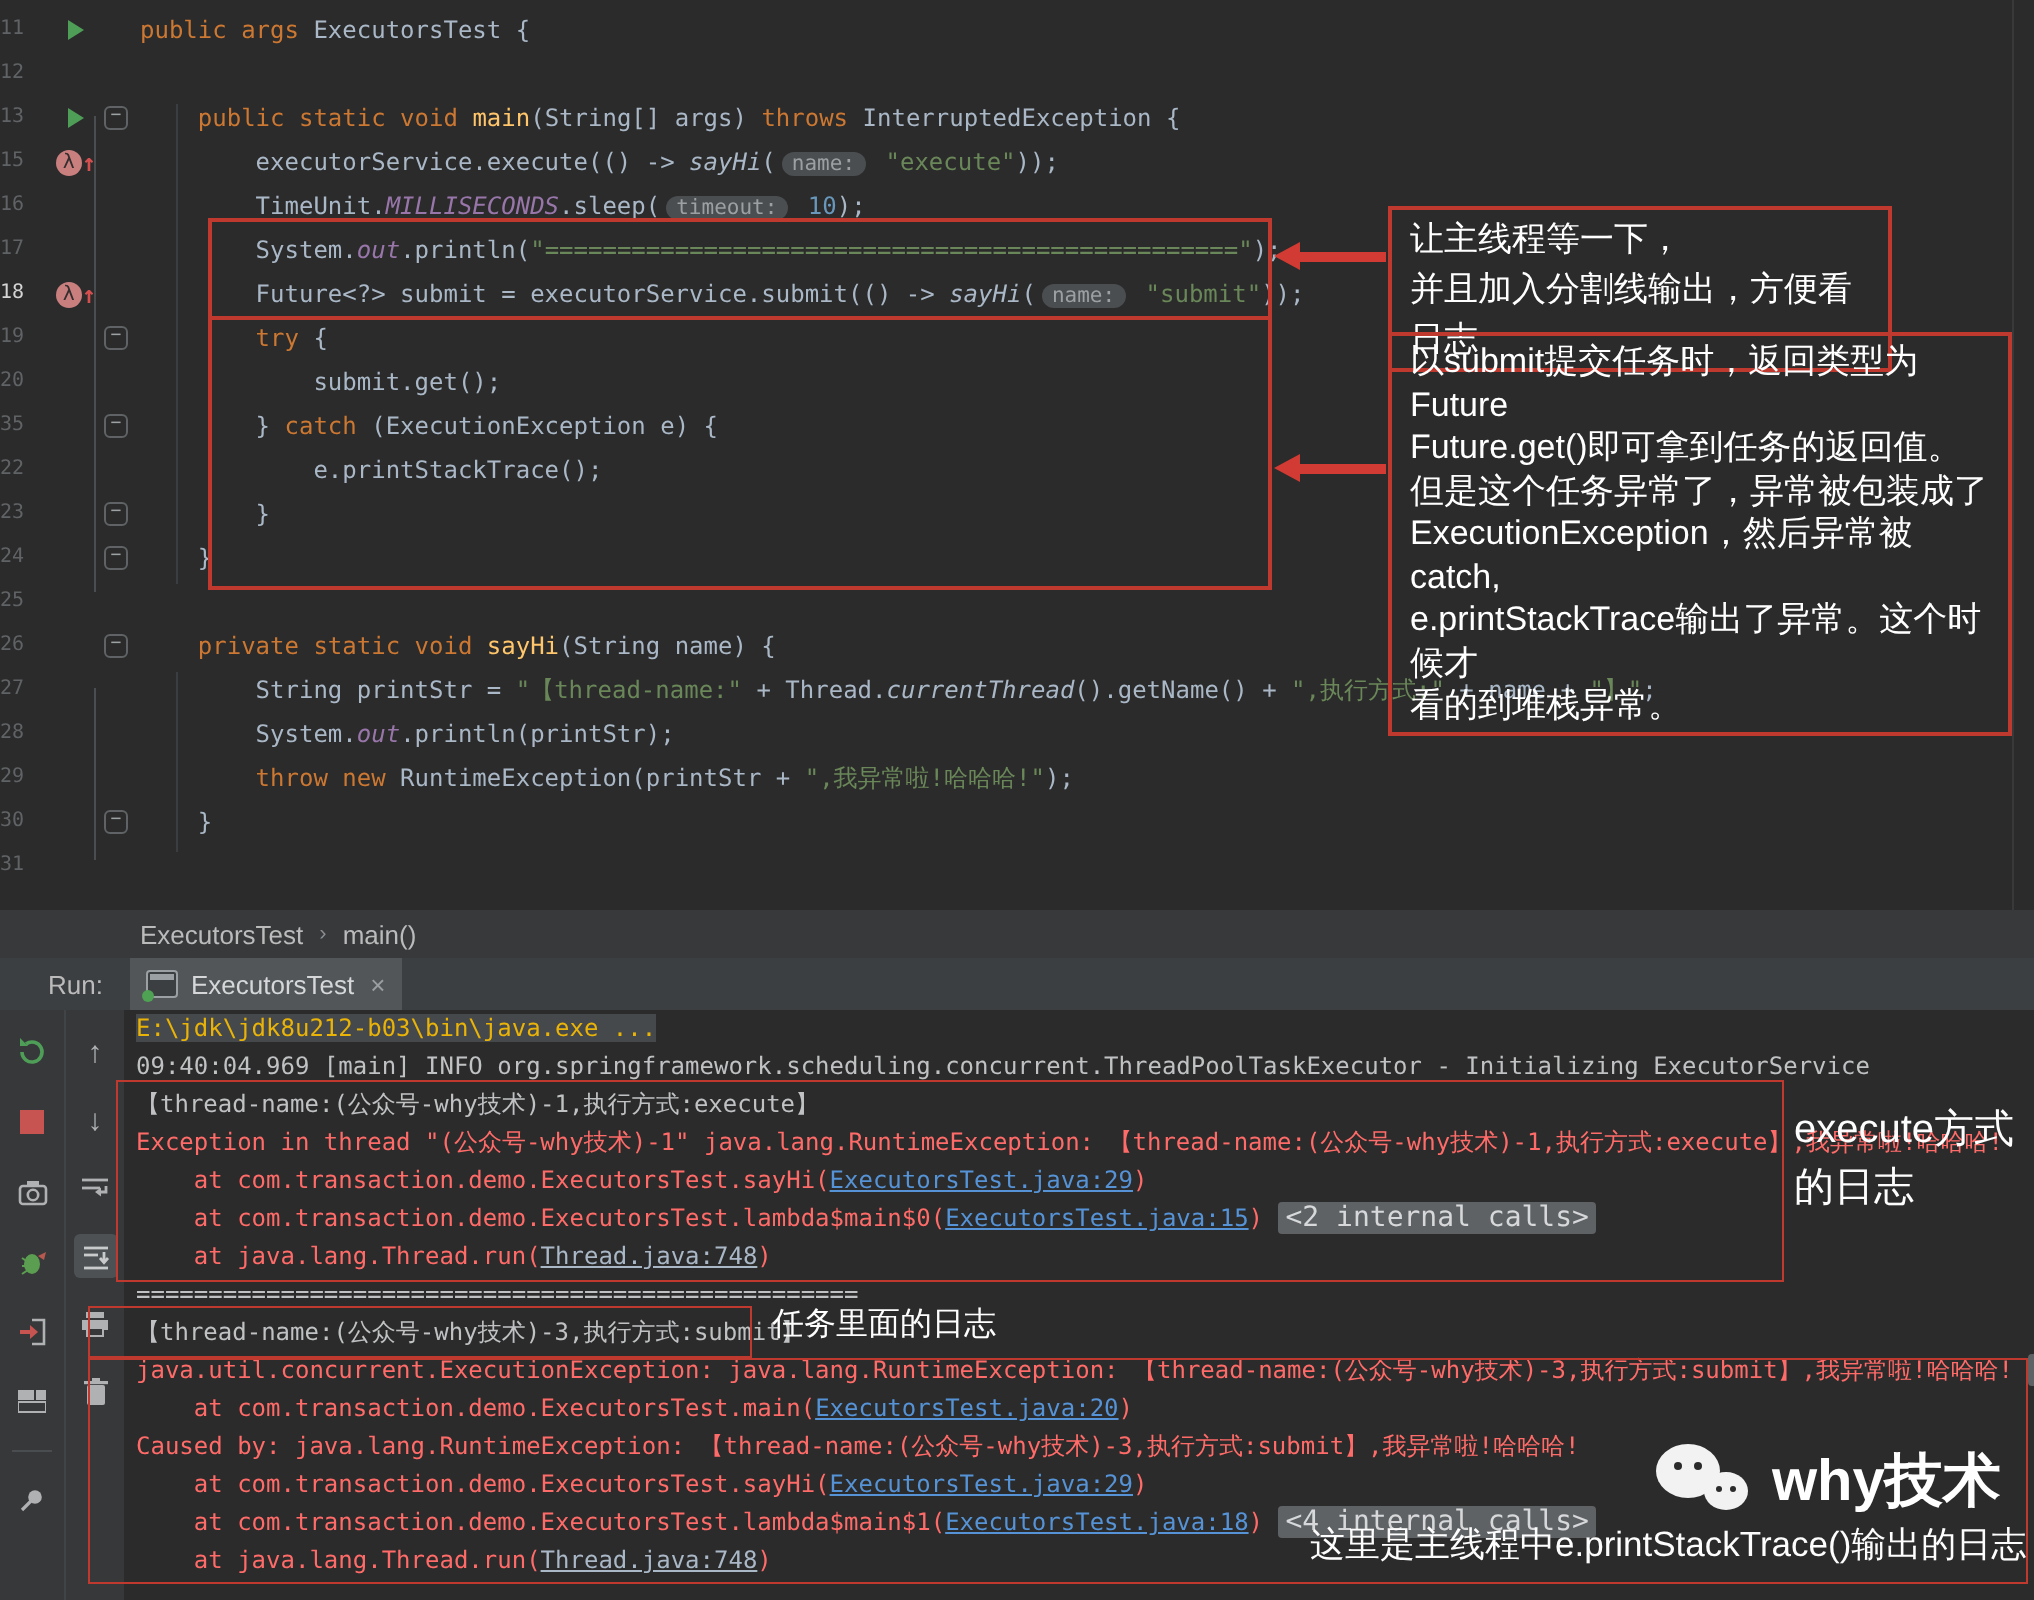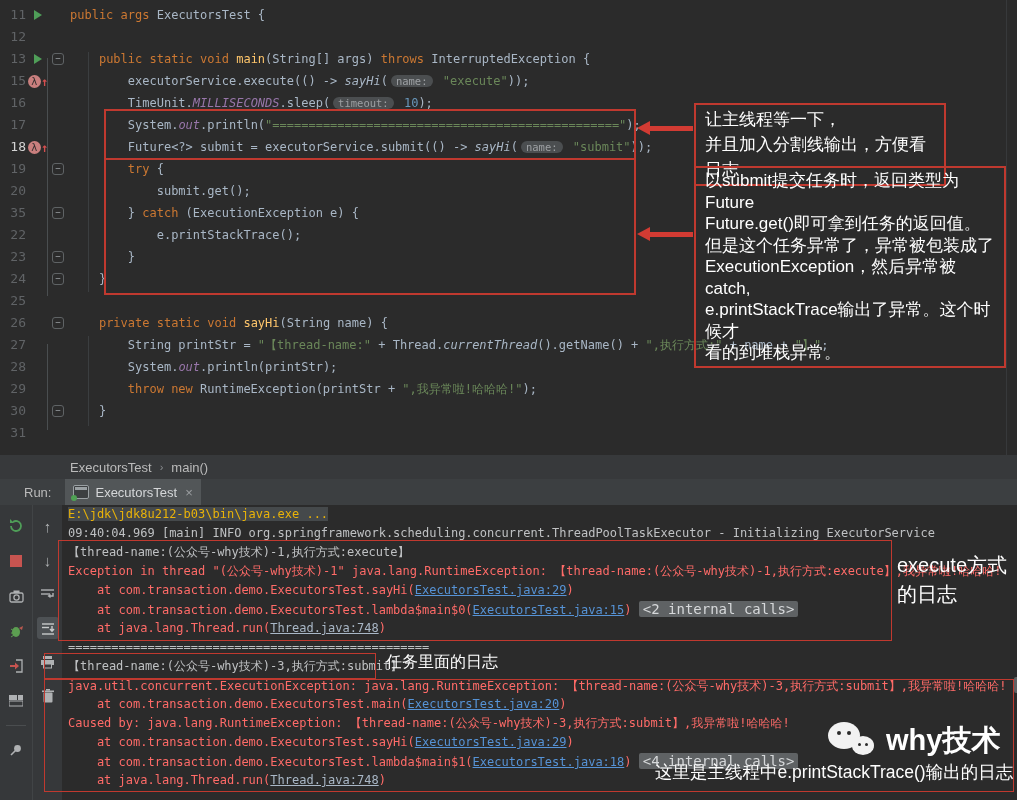--- a/index.html
+++ b/index.html
@@ -3,21 +3,21 @@
 <meta charset="utf-8">
 <style>
   html,body{margin:0;padding:0;background:#1e1f22;}
   #stage{position:relative;width:1017px;height:800px;background:#2b2b2b;overflow:hidden;
          font-family:"Liberation Sans",sans-serif;}
 
   
   .editor{position:absolute;left:0;top:0;width:1017px;height:455px;background:#2b2b2b;overflow:hidden;}
   #ed-lines{position:absolute;left:0;top:4px;right:0;}
   .cl{display:flex;height:22px;line-height:22px;font-family:"DejaVu Sans Mono",monospace;font-size:12px;}
-  .ln{width:26px;text-align:right;color:#606366;flex:none;font-size:13px;}
+  .ln{width:26px;text-align:left;color:#606366;flex:none;font-size:10px;}
   .ln.act{color:#d4d4d4;}
   .gi{width:24px;flex:none;text-align:center;}
   .fd{width:16px;flex:none;position:relative;}
   .codetxt{white-space:pre;color:#a9b7c6;margin-left:4px;}
   .tk-k{color:#cc7832;}
   .tk-p{color:#a9b7c6;}
   .tk-s{color:#6a8759;}
   .tk-n{color:#6897bb;}
   .tk-f{color:#9876aa;font-style:italic;}
   .tk-i{color:#a9b7c6;font-style:italic;}

